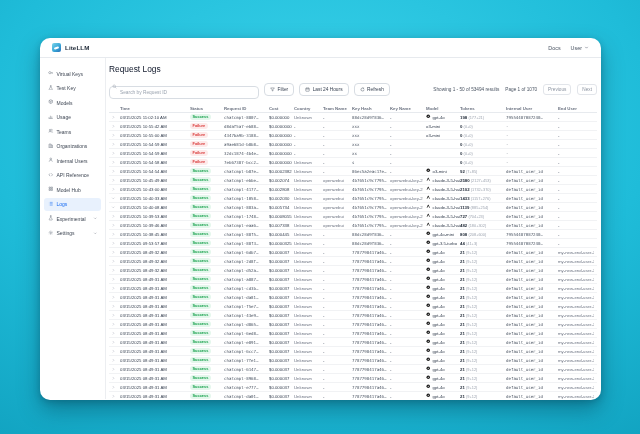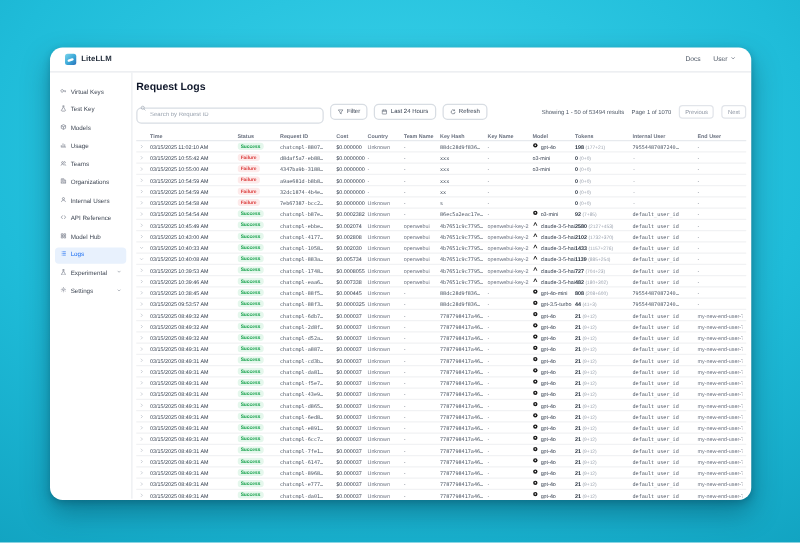--- a/index.html
+++ b/index.html
@@ -26,21 +26,21 @@
   .shell { display:flex; height:341px; }
   .sidebar { width:66px; border-right:1px solid #eceef1; padding:9px 4px 0 4px; flex:0 0 auto;}
   .sb-item { display:flex; align-items:center; gap:3px; height:13px; margin-bottom:1.5px;
     padding:0 4px; border-radius:3px; font-size:5px; color:#3f4754; cursor:pointer; white-space:nowrap;}
   .sb-item svg { width:5.5px; height:5.5px; stroke:#6b7280; flex:0 0 auto;}
   .sb-item.active { background:#e8f1fd; color:#1a6df2; }
   .sb-item.active svg { stroke:#1a6df2; }
   .sb-item .chev { margin-left:auto; }
   .sb-item .chev svg{ width:4.5px; height:4.5px;}
   .main { flex:1; padding:6px 4px 0 3px; overflow:hidden; }
-  .page-title { font-size:8.4px; font-weight:700; color:#0f172a; margin-bottom:6px; }
+  .page-title { font-size:8.4px; font-weight:400; color:#0f172a; margin-bottom:6px; }
   
   .toolbar { display:flex; align-items:center; gap:5px; margin-bottom:5px; }
   .search-wrap { position:relative; }
   .search-wrap svg { position:absolute; left:3px; top:3.5px; width:5px; height:5px; stroke:#9ca3af;}
   .search-input { width:150px; height:13px; border:1px solid #d8dde3; border-radius:4px;
     padding:0 3px 0 10px; font-size:4.8px; color:#111827; outline:none; font-family:inherit;}
   .search-input::placeholder { color:#9aa3af; }
   .tbtn { height:13px; display:flex; align-items:center; gap:2.5px; padding:0 5px;
     border:1px solid #d8dde3; border-radius:4px; background:#fff; font-size:4.8px; color:#374151;
     cursor:pointer; white-space:nowrap; font-family:inherit;}

